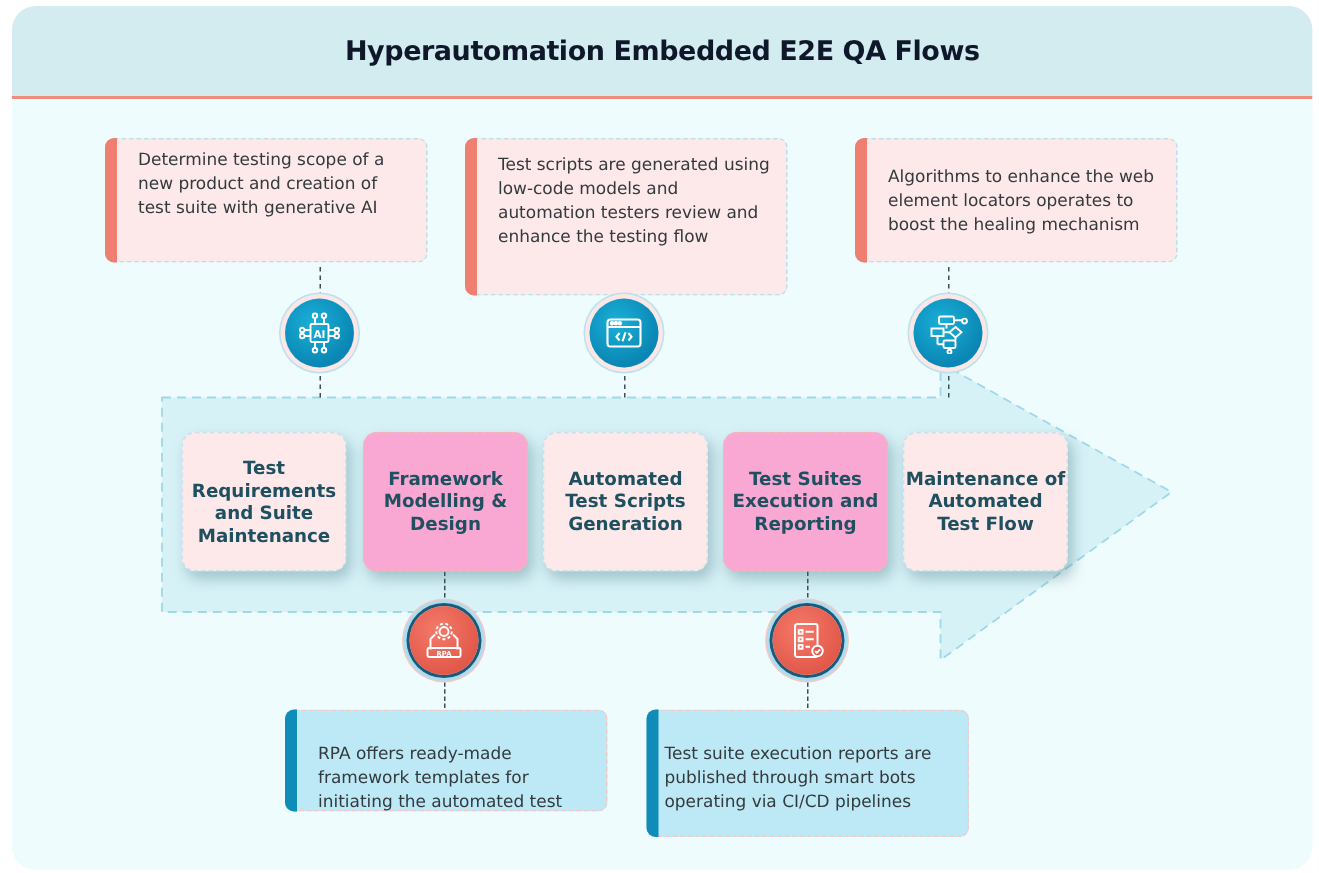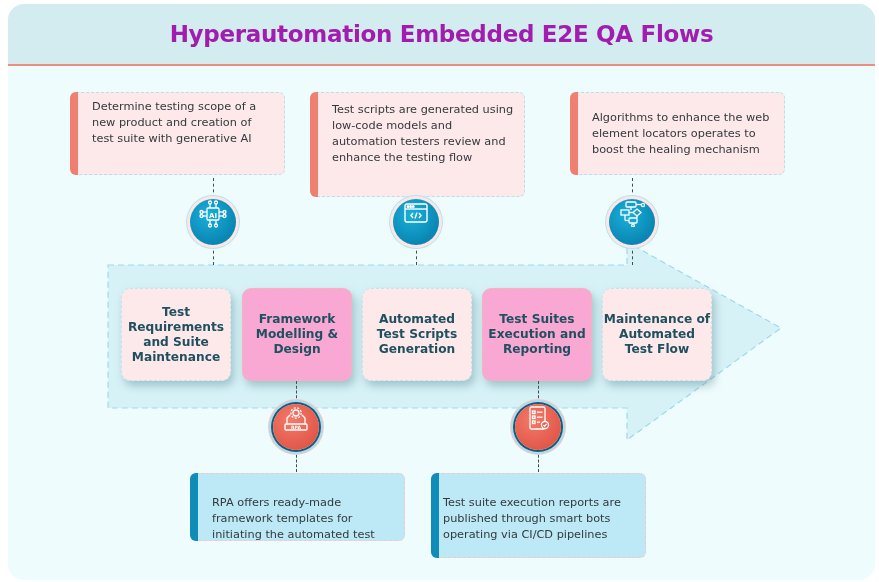--- a/index.html
+++ b/index.html
@@ -9,22 +9,22 @@
   .frame {
     position: absolute; left: 8px; top: 4px; width: 867px; height: 576px;
     background: #effcfd; border-radius: 16px; overflow: hidden;
   }
   .title-bar {
     position: absolute; left: 0; top: 0; width: 100%; height: 62px;
     background: #d3ecf0; border-bottom: 2px solid #ee8c7e;
     display: flex; align-items: center; justify-content: center;
   }
   .title-bar h1 {
-    font-family: "DejaVu Sans", sans-serif; font-weight: bold; font-size: 23px;
-    color: #a21caf; letter-spacing: -0.3px;
+    font-family: "DejaVu Sans", sans-serif; font-weight: bold; font-size: 18px;
+    color: #0f172a; letter-spacing: -0.3px;
   }
 
   svg.bg { position: absolute; left: 0; top: 0; }
 
   
   .callout {
     position: absolute; border-radius: 6px; font-size: 11.3px; line-height: 16px;
     color: #333a3d; padding: 13px 10px 10px 22px;
   }
   .callout.top {
@@ -37,21 +37,21 @@
   .callout.top::before { background: #ef7f70; }
   .callout.bottom {
     background: #bde8f6; border: 1px dashed #f6c8c4; border-left: none;
     padding: 21px 10px 10px 22px;
   }
   .callout.bottom::before { background: #0f8cb8; }
 
   
   .icon-circle {
     position: absolute; width: 46px; height: 46px; border-radius: 50%;
-    display: flex; align-items: flex-start; justify-content: center;
+    display: flex; align-items: center; justify-content: center;
   }
   .icon-circle.blue {
     background: radial-gradient(circle at 40% 35%, #1ab0d8, #0a86b4 70%);
     box-shadow: 0 0 0 3px #fde6e6, 0 0 0 4px #b7e2ee;
   }
   .icon-circle.red {
     background: radial-gradient(circle at 40% 35%, #f47a6a, #e2594a 70%);
     box-shadow: 0 0 0 2px #1c5878, 0 0 0 4px #a8def0, 0 0 0 5px #f6c9c4;
   }
 

